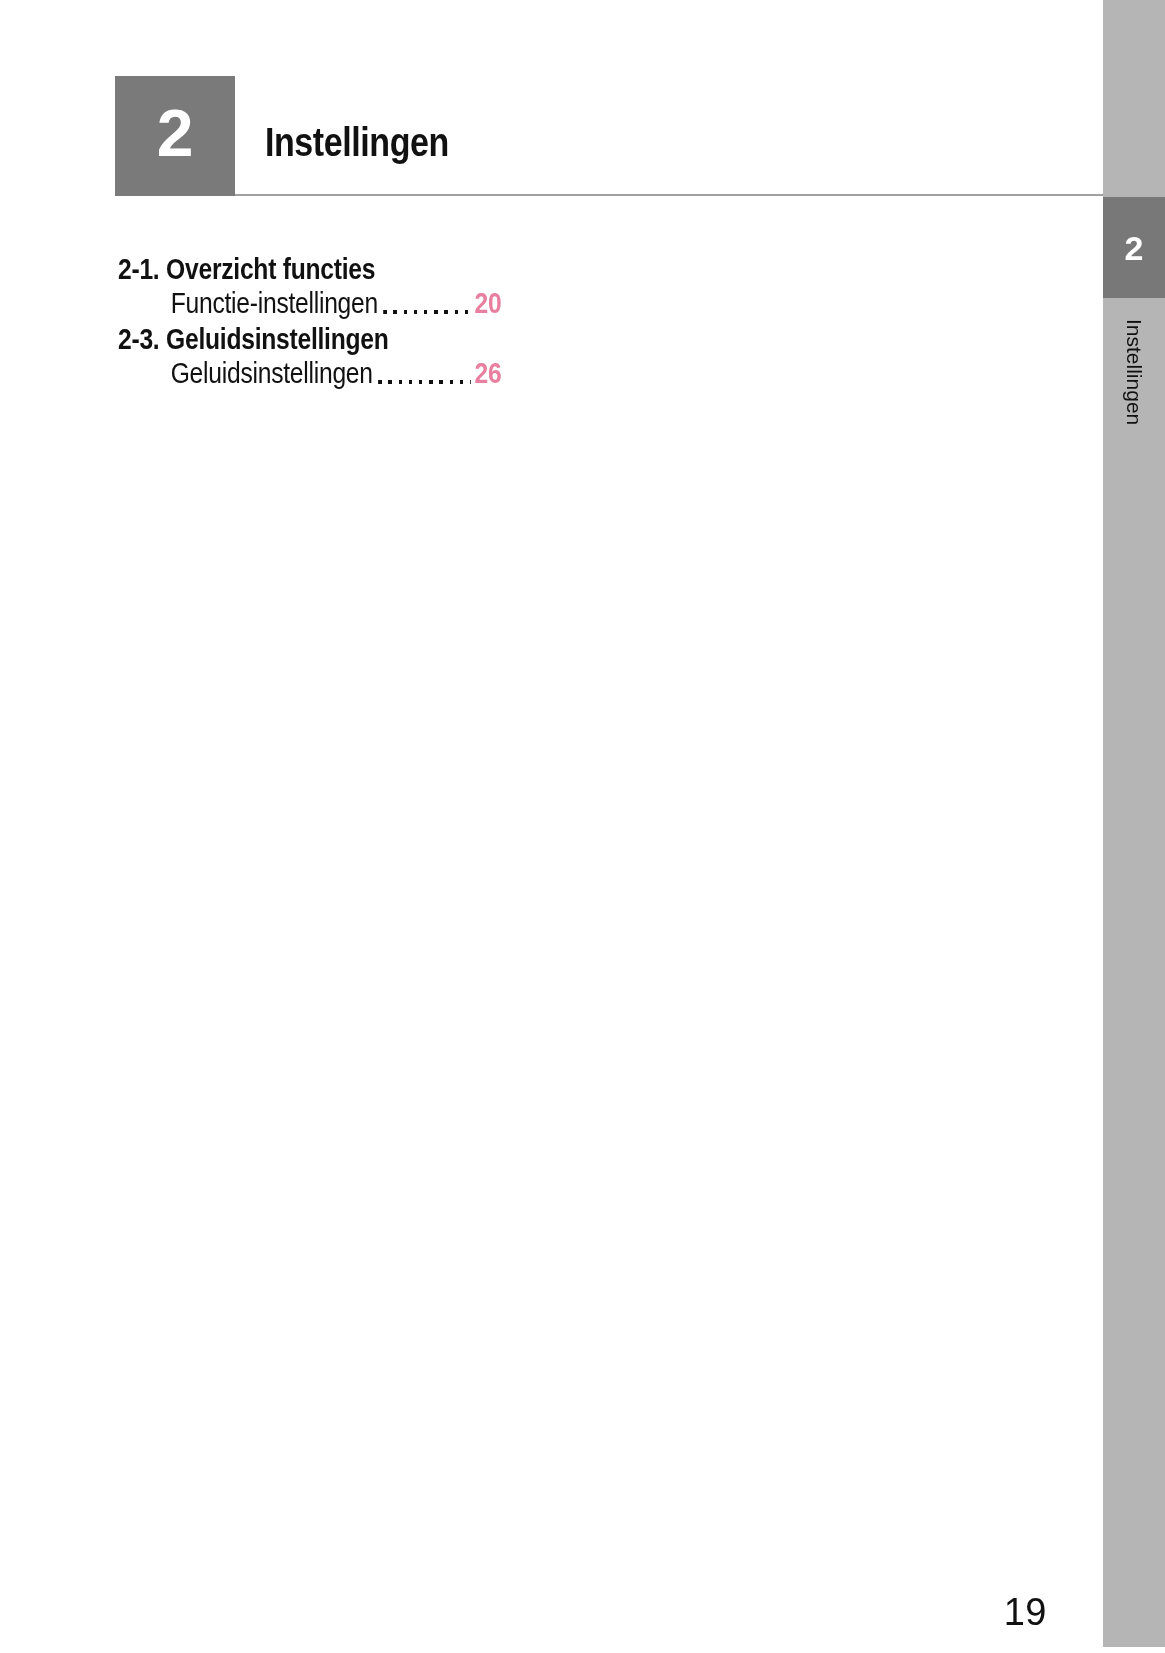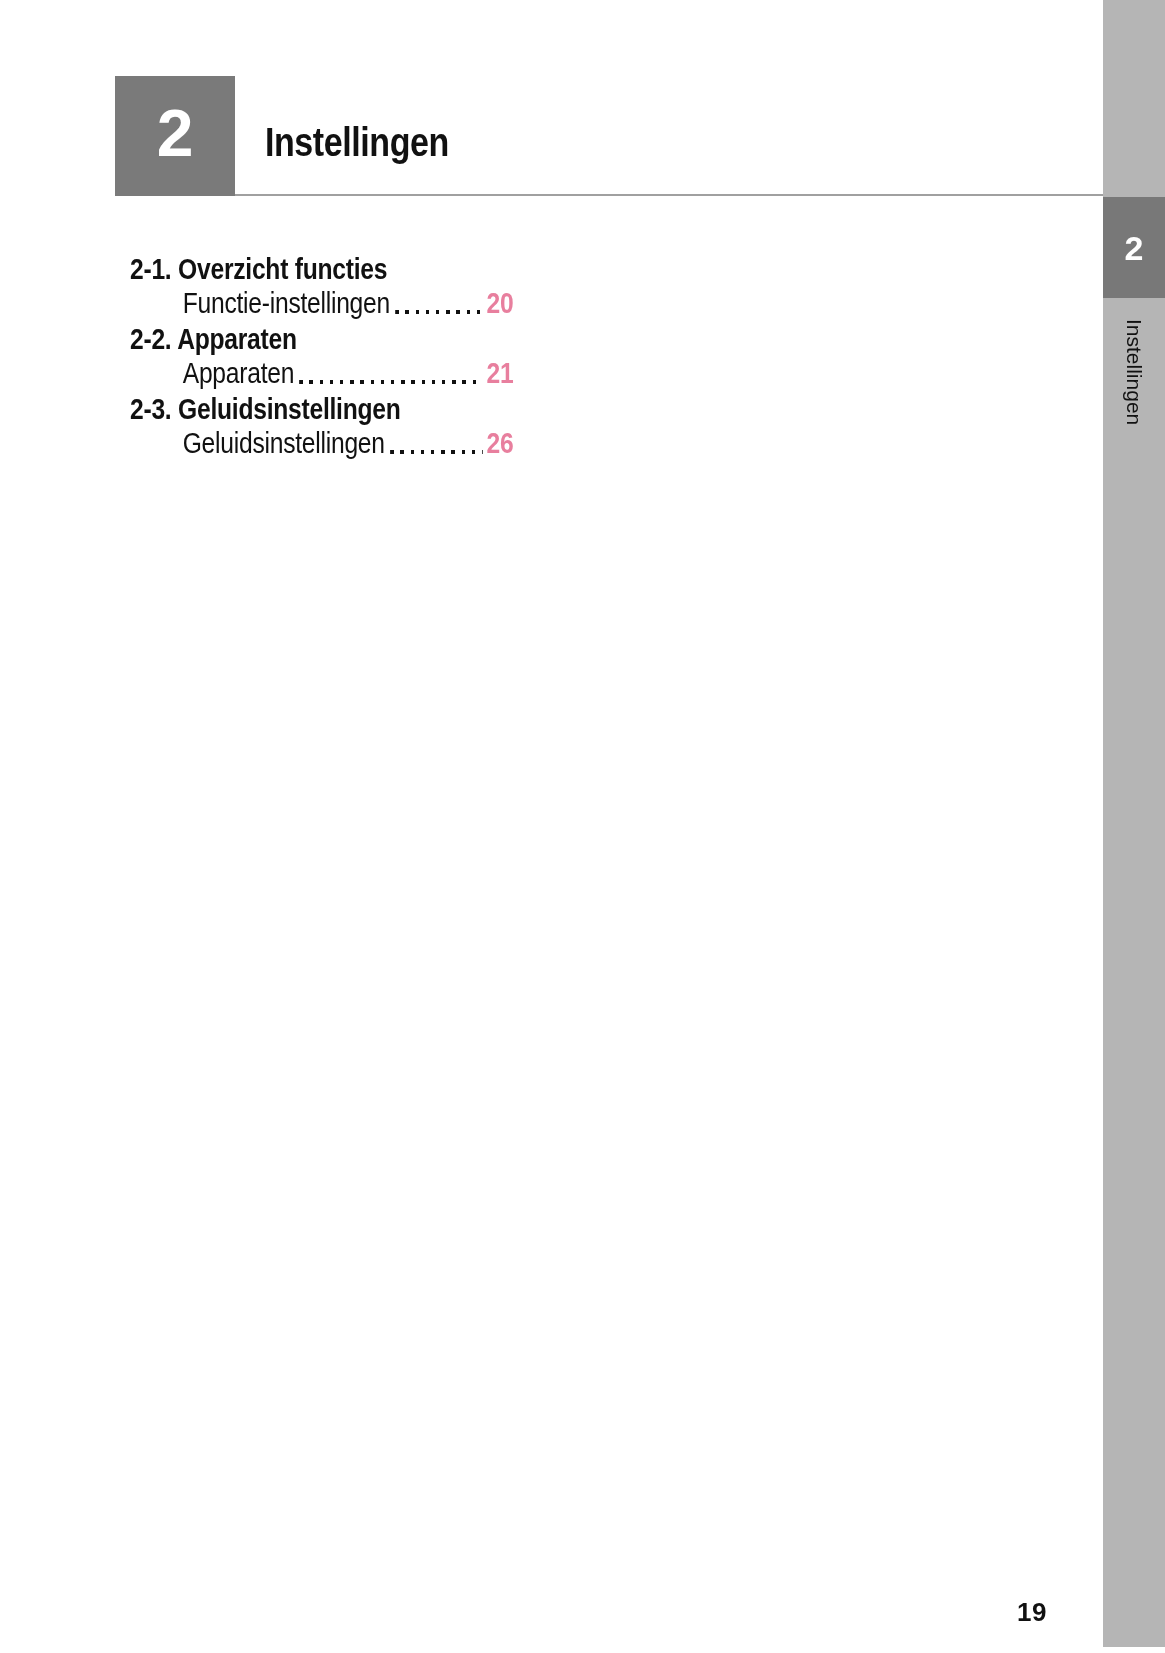--- a/index.html
+++ b/index.html
@@ -58,21 +58,21 @@
     position:absolute;left:1103px;top:306px;width:62px;height:132px;
     display:flex;align-items:center;justify-content:center;
   }
   .sidebar-vlabel span{
     writing-mode:vertical-rl;
     font-size:21px;line-height:1;letter-spacing:0;
     color:var(--text-black);white-space:nowrap;
   }
 
   
-  .toc{position:absolute;left:130px;top:252px;}
+  .toc{position:absolute;left:118px;top:252px;}
   .toc-section{margin-bottom:1px;}
   .toc-heading{
     font-size:29px;font-weight:bold;line-height:34px;
     letter-spacing:-0.3px;white-space:nowrap;
     transform:scaleX(.85);transform-origin:left top;
   }
   .toc-entry{
     display:flex;align-items:baseline;
     width:451px;padding-left:62px;
     font-size:29px;line-height:35px;letter-spacing:-0.3px;
@@ -86,21 +86,21 @@
       var(--text-black) 0 4px, transparent 4px 12px);
   }
   .toc-entry .page{
     color:var(--accent-pink);font-weight:bold;
     white-space:nowrap;flex-shrink:0;
   }
 
   
   .page-footer-number{
     position:absolute;top:1595px;right:118px;
-    font-size:26px;font-weight:bold;line-height:34px;
+    font-size:38px;font-weight:normal;line-height:34px;
     letter-spacing:0.5px;
   }
 </style>
 </head>
 <body>
 
 <div class="sidebar"></div>
 <div class="sidebar-tab">
   <span class="num">2</span>
 </div>
@@ -118,28 +118,20 @@
 
   <div class="toc-section">
     <div class="toc-heading">2-1. Overzicht functies</div>
     <div class="toc-entry">
       <span class="label">Functie-instellingen</span>
       <span class="leader"></span>
       <span class="page">20</span>
     </div>
   </div>
 
-  <div class="toc-section">
-    <div class="toc-heading">2-2. Apparaten</div>
-    <div class="toc-entry">
-      <span class="label">Apparaten</span>
-      <span class="leader"></span>
-      <span class="page">21</span>
-    </div>
-  </div>
 
   <div class="toc-section">
     <div class="toc-heading">2-3. Geluidsinstellingen</div>
     <div class="toc-entry">
       <span class="label">Geluidsinstellingen</span>
       <span class="leader"></span>
       <span class="page">26</span>
     </div>
   </div>
 

